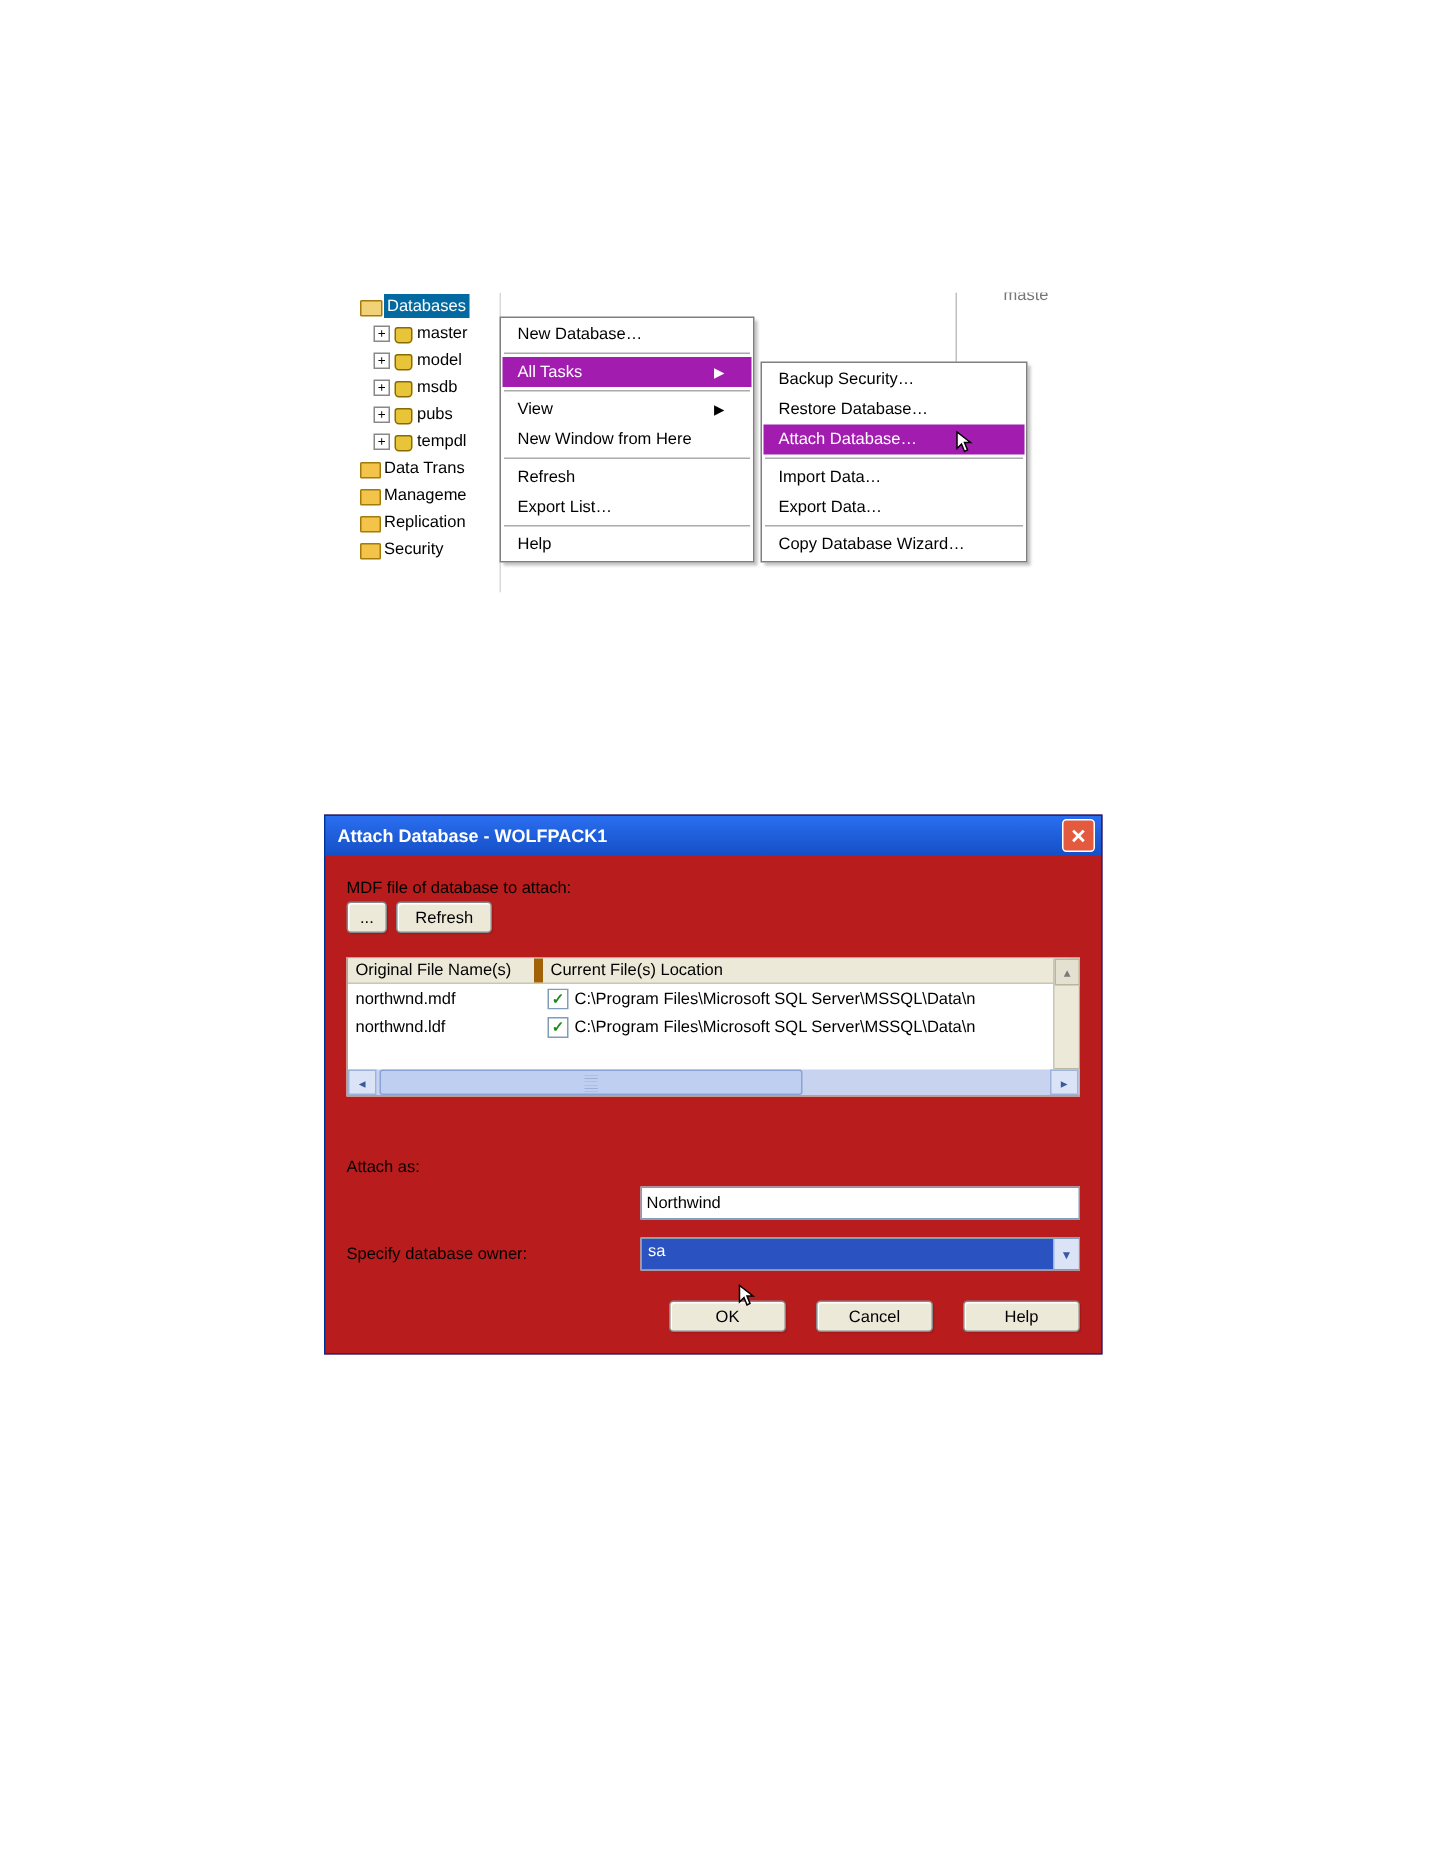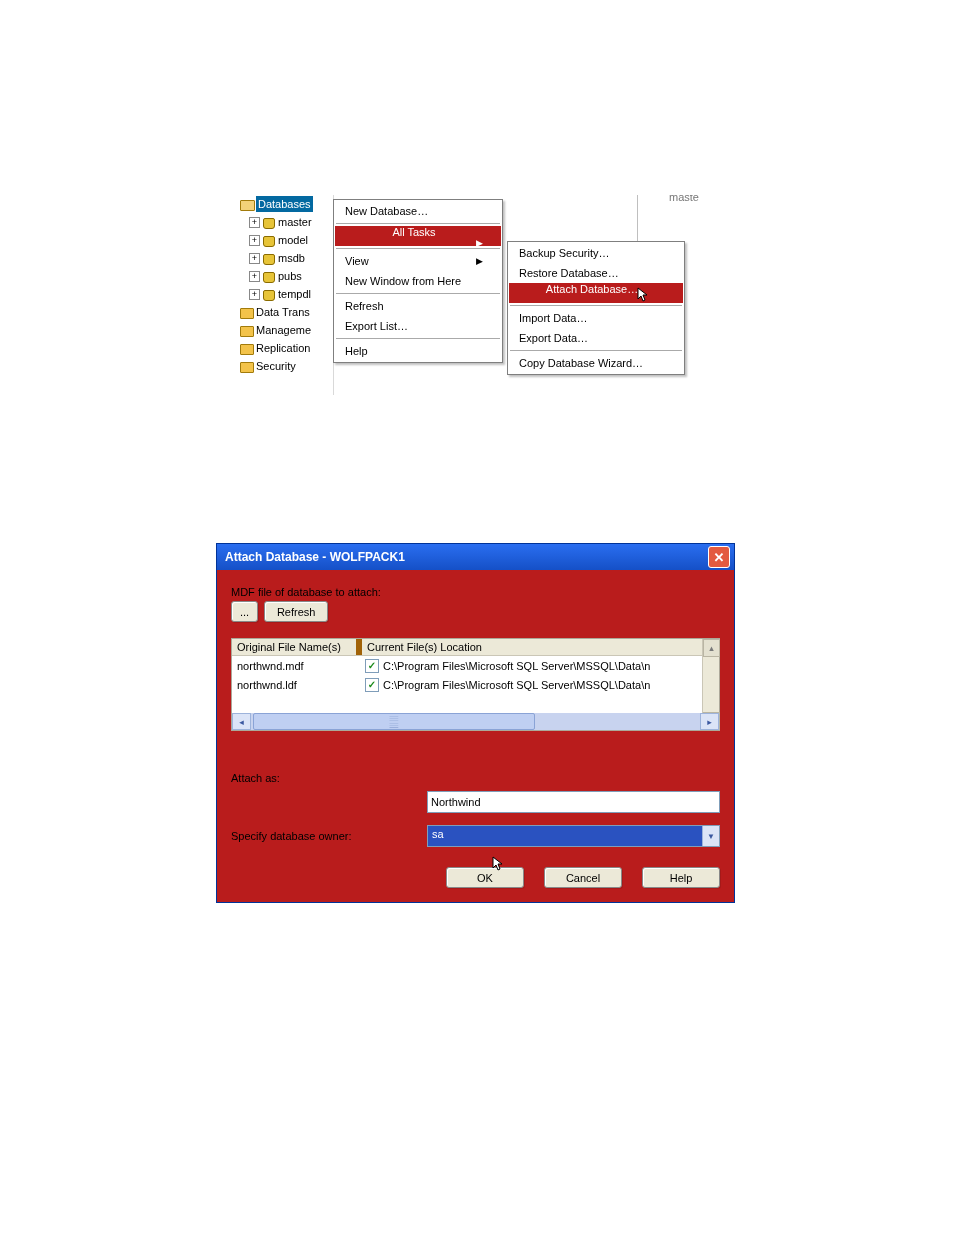--- a/index.html
+++ b/index.html
@@ -91,30 +91,30 @@
   }
   .cmenu .mi {
     height: 20px;
     display:flex;
     align-items:center;
     padding: 0 18px 0 10px;
     white-space:nowrap;
     color:#000;
   }
   .cmenu .mi.hl {
-    background:#b91c1c; color:#fff;flex-direction:column;
+    background:#a21caf; color:#fff;
   }
   .cmenu .sep {
     height:0; border-top:1px solid #aaa; margin:2px 1px;
   }
   .cmenu .arrow {
     margin-left:auto; font-size:9px; padding-left:20px;
   }
   .cmenu .mi.hl .arrow{color:#fff;}
-  .menu1 { left:96px; top:4px; width:166px; }
+  .menu1 { left:96px; top:16px; width:166px; }
   .menu2 { left:270px; top:46px; width:174px; }
   .cursor-svg {
     position:absolute; width:16px; height:16px; pointer-events:none;
   }
   
   .dlg {
     position:absolute;
     left:216px; top:543px;
     width:517px;
     background:#b91c1c;

